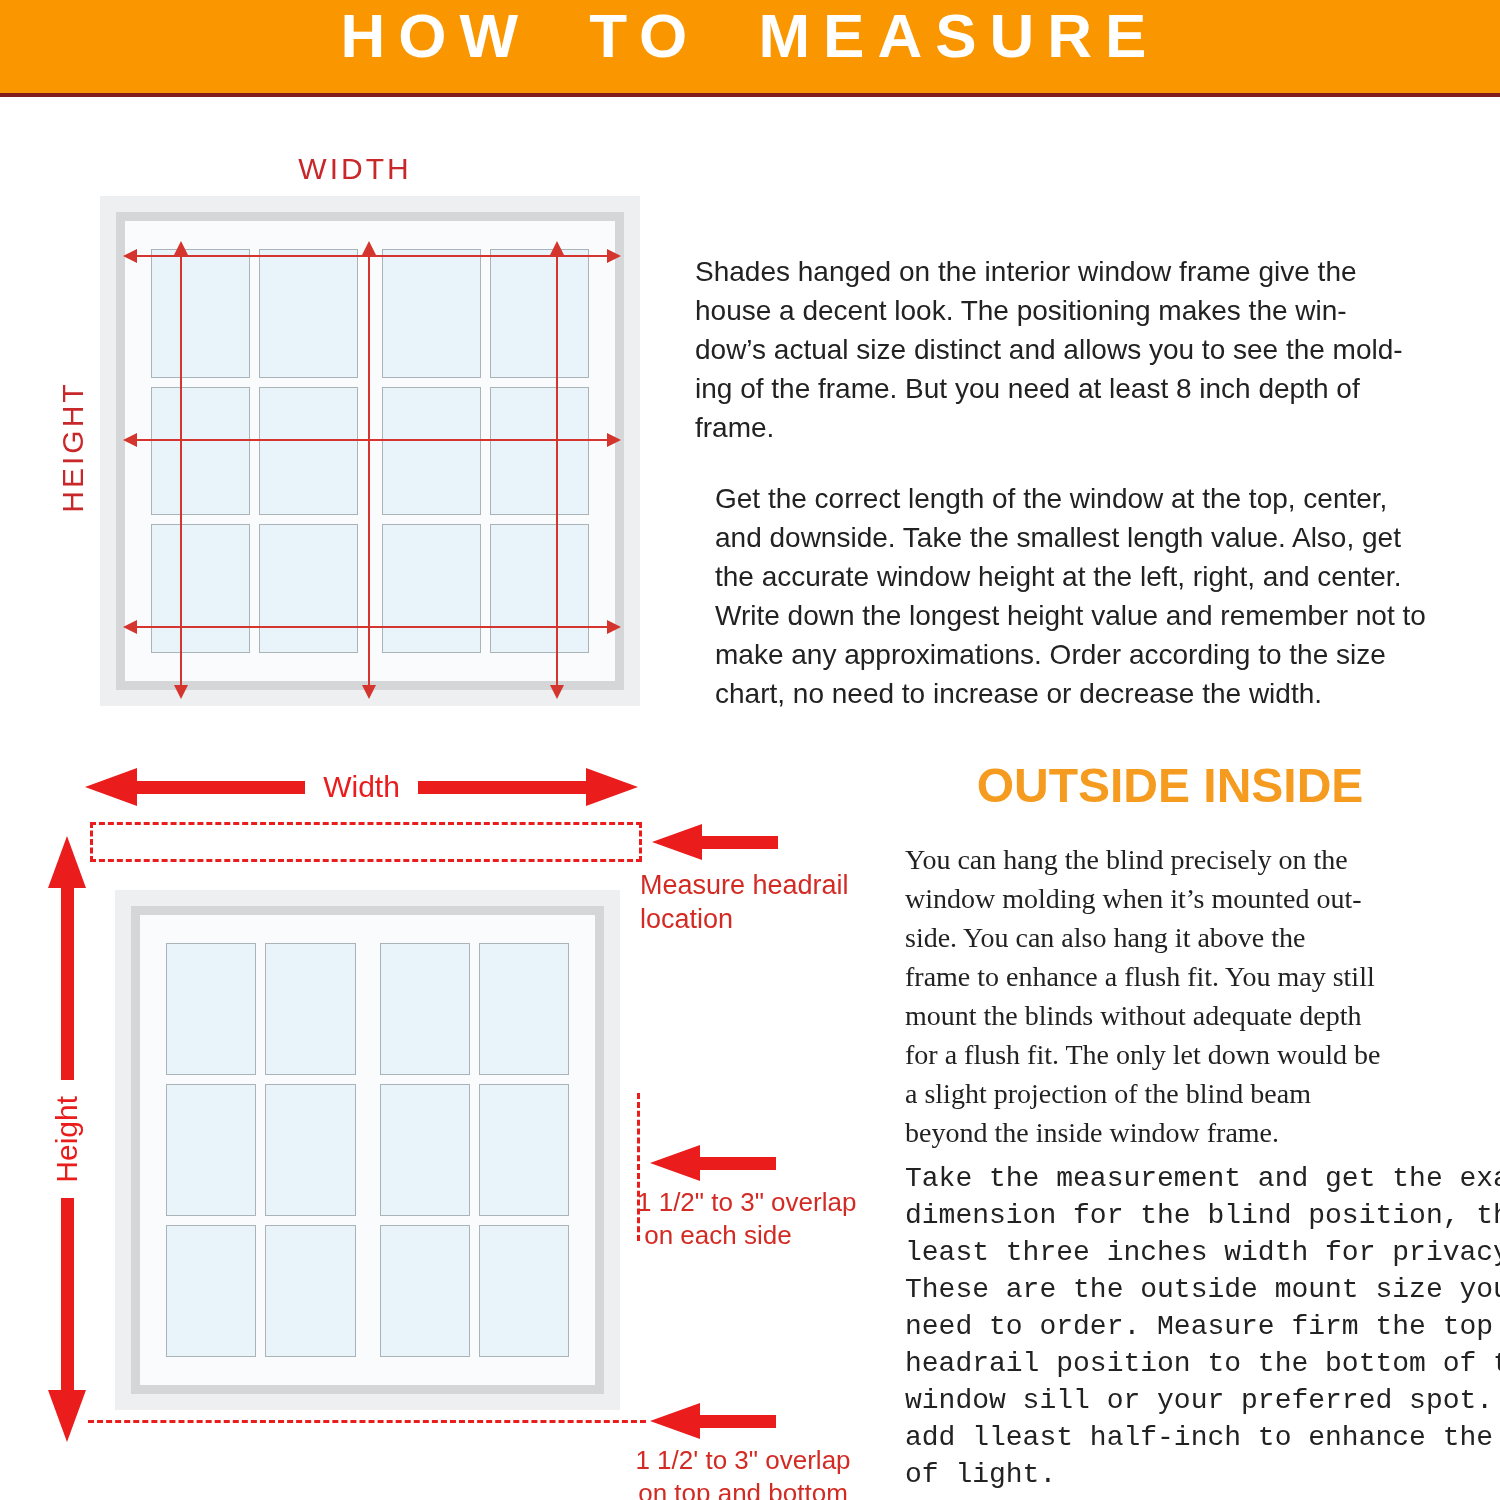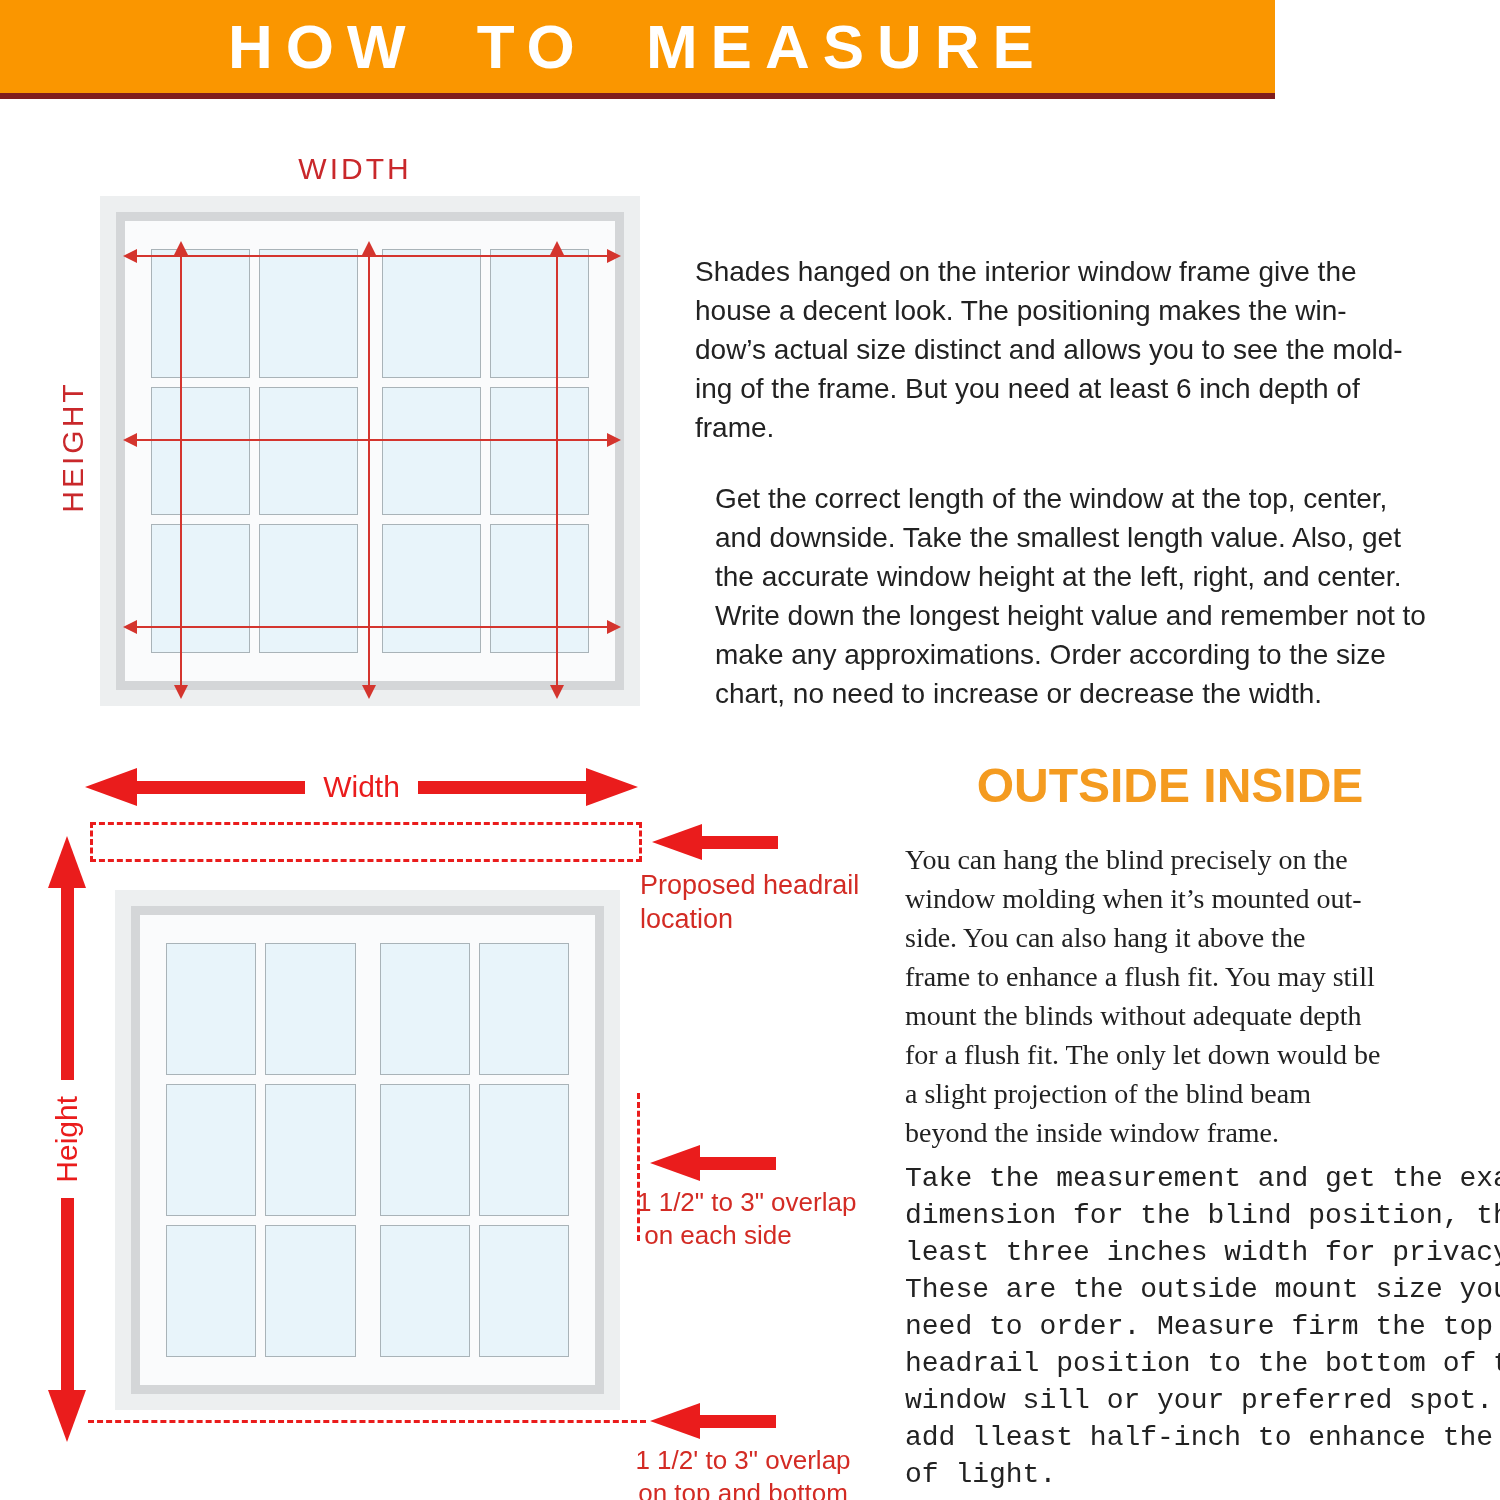--- a/index.html
+++ b/index.html
@@ -16,24 +16,24 @@
     --bevel:#D4D6D8;
     --frame-white:#FAFBFC;
   }
   html,body{margin:0;padding:0;}
   #canvas{
     position:relative;width:1500px;height:1500px;background:#ffffff;
     font-family:"Liberation Sans", sans-serif;overflow:hidden;
   }
   
   .banner{
-    position:absolute;left:0;top:0;width:1275px;height:93px;
+    position:absolute;left:0;top:0;width:1500px;height:93px;
     background:var(--banner-orange);
-    border-bottom:6px solid #7f1d1d;
-    display:flex;align-items:center;justify-content:center;
+    border-bottom:4px solid #7f1d1d;
+    display:flex;align-items:flex-start;justify-content:center;
   }
   .banner-title{
     color:#ffffff;font-weight:bold;font-size:62px;
     letter-spacing:13px;word-spacing:28px;white-space:nowrap;
   }
   
   .section-heading{
     position:absolute;color:var(--head-orange);font-weight:bold;
     font-size:48px;text-align:center;white-space:nowrap;
   }
@@ -135,21 +135,21 @@
     <div class="th-label">Width</div>
     <div class="th-shaft"></div>
     <div class="th-head-r"></div>
   </div>
 
   <div class="dashed-rect" style="left:90px;top:822px;width:552px;height:40px;"></div>
   <div class="solid-left" style="left:652px;top:824px;height:36px;">
     <div class="sl-head"></div>
     <div class="sl-shaft"></div>
   </div>
-  <div class="red-note" style="left:640px;top:868px;">Proposed headrail
+  <div class="red-note" style="left:640px;top:868px;">Measure headrail
 location</div>
 
   <div class="thick-v" style="left:48px;top:836px;width:38px;height:606px;">
     <div class="tv-head-t"></div>
     <div class="tv-shaft"></div>
     <div class="tv-label">Height</div>
     <div class="tv-shaft"></div>
     <div class="tv-head-b"></div>
   </div>
 
@@ -190,21 +190,21 @@
   <div class="solid-left" style="left:650px;top:1403px;height:36px;">
     <div class="sl-head"></div>
     <div class="sl-shaft"></div>
   </div>
   <div class="red-note" style="left:615px;top:1444px;width:256px;text-align:center;font-size:26px;line-height:33px;">1 1/2' to 3" overlap
 on top and bottom</div>
 
   <div class="body-par" style="left:695px;top:252px;">Shades hanged on the interior window frame give the
 house a decent look. The positioning makes the win-
 dow’s actual size distinct and allows you to see the mold-
-ing of the frame. But you need at least 6 inch depth of
+ing of the frame. But you need at least 8 inch depth of
 frame.</div>
   <div class="body-par" style="left:695px;top:479px;margin-left:20px;">Get the correct length of the window at the top, center,
 and downside. Take the smallest length value. Also, get
 the accurate window height at the left, right, and center.
 Write down the longest height value and remember not to
 make any approximations. Order according to the size
 chart, no need to increase or decrease the width.</div>
 
   <div class="section-heading" style="left:880px;top:758px;width:580px;">OUTSIDE INSIDE</div>
   <div class="body-par" style="left:905px;top:840px;font-family:Liberation Serif, serif;">You can hang the blind precisely on the

